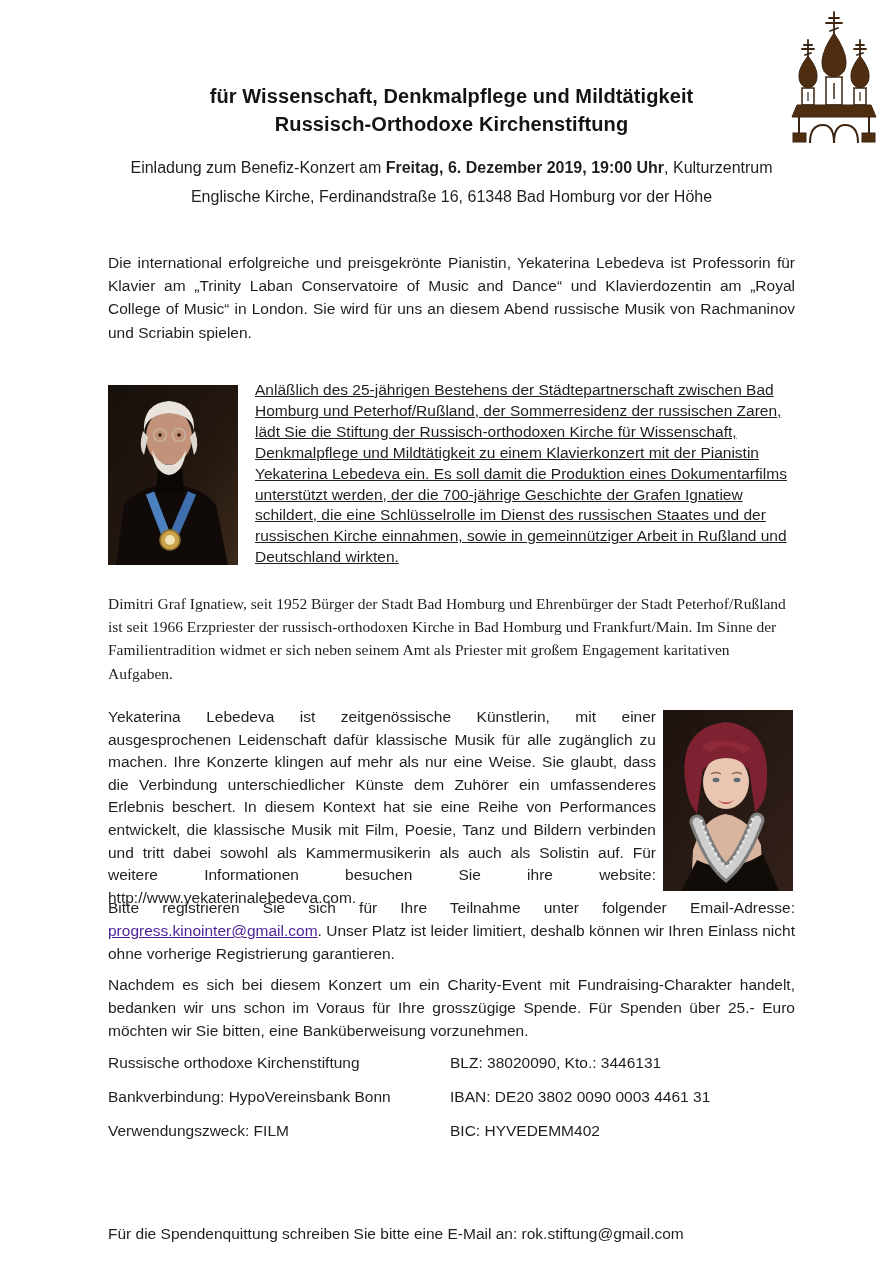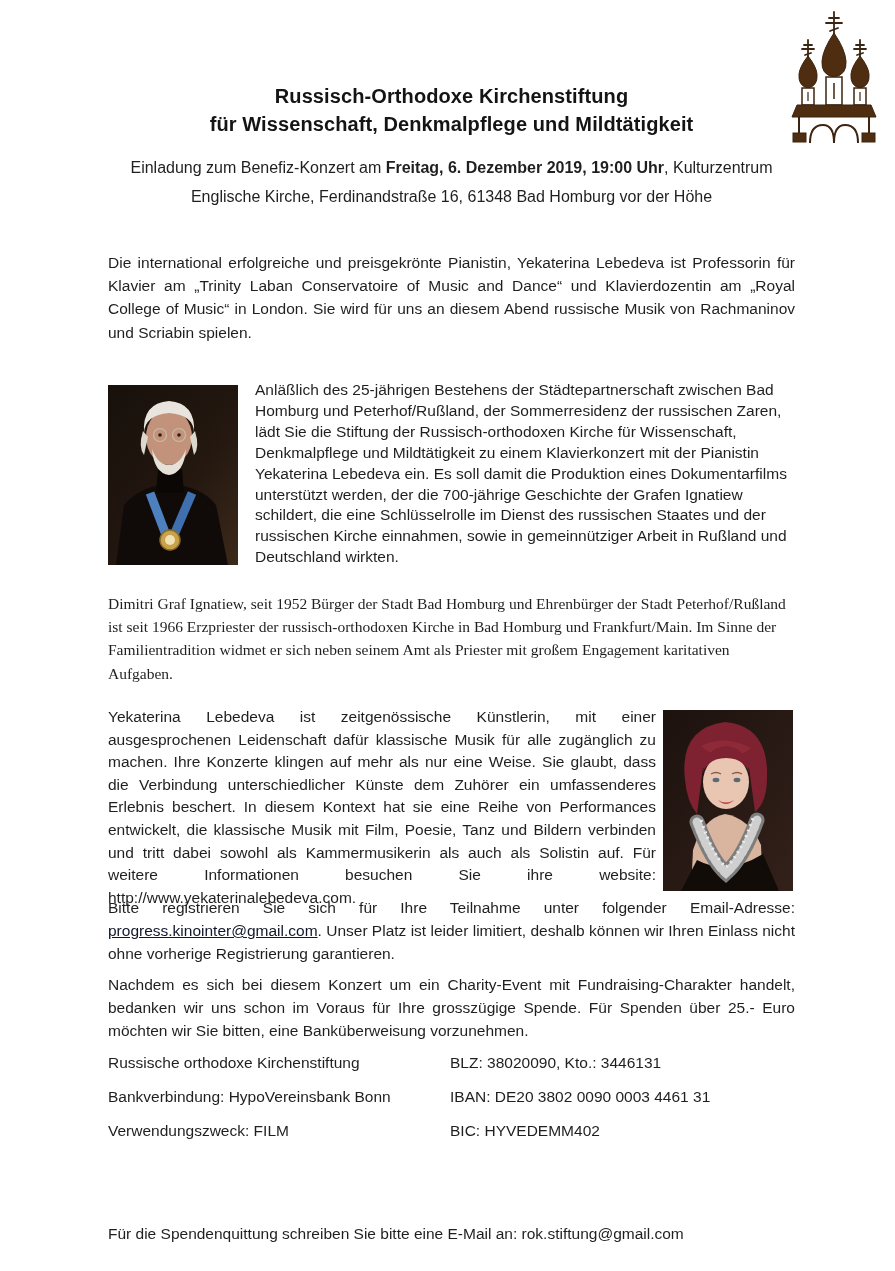--- a/index.html
+++ b/index.html
@@ -13,27 +13,27 @@
   }
   .invitation{
     position:absolute;left:84px;top:153px;width:735px;text-align:center;
     font-size:16px;line-height:29px;
   }
   .body-par{font-size:15.5px;position:absolute;left:108px;width:687px;line-height:23.2px;}
   .justify{text-align:justify;}
   .p-intro{top:251px;}
   .photo-frame{position:absolute;overflow:hidden;}
   .photo-man{left:108px;top:385px;width:130px;height:180px;}
-  .p-anlass{left:255px;top:380px;width:540px;line-height:20.9px;text-align:left;}
+  .p-anlass{left:255px;top:380px;width:540px;line-height:20.9px;text-align:left;text-decoration:underline;}
   .p-dimitri{top:592px;text-align:left;font-family:Liberation Serif, serif;}
   .p-yekaterina{top:706px;width:548px;line-height:22.6px;}
   .photo-woman{left:663px;top:710px;width:130px;height:181px;}
   .p-register{top:896px;}
   .p-charity{top:973px;}
-  .email-link{text-decoration:underline;color:#0f172a;}
+  .email-link{text-decoration:underline;color:#4c1d95;}
   .bank{position:absolute;left:108px;top:1054px;width:687px;font-size:15.5px;}
   .bank-row{position:relative;height:34px;}
   .bank-left{position:absolute;left:0;top:0;white-space:nowrap;}
   .bank-right{position:absolute;left:342px;top:0;white-space:nowrap;text-align:right;}
   .footer-line{position:absolute;left:108px;top:1225px;width:687px;font-size:15.5px;}
   .logo{position:absolute;left:786px;top:6px;width:96px;height:140px;}
 </style>
 </head>
 <body>
 
@@ -75,22 +75,22 @@
       <line x1="13" y1="111" x2="13" y2="127"></line>
       <line x1="83" y1="111" x2="83" y2="127"></line>
       <path d="M24,137 Q24,119 37,119 Q48,119 48,137"></path>
       <path d="M48,137 Q48,119 59,119 Q72,119 72,137"></path>
     </g>
     <rect x="7" y="127" width="13" height="9" fill="#4e2d10" stroke="#3c2410" stroke-width="1"></rect>
     <rect x="76" y="127" width="13" height="9" fill="#4e2d10" stroke="#3c2410" stroke-width="1"></rect>
   </svg>
 
   <div class="title">
+    <div>für Wissenschaft, Denkmalpflege und Mildtätigkeit</div>
     <div>Russisch-Orthodoxe Kirchenstiftung</div>
-    <div>für Wissenschaft, Denkmalpflege und Mildtätigkeit</div>
   </div>
 
   <div class="invitation">
     <div><span>Einladung zum Benefiz-Konzert am </span><b>Freitag, 6. Dezember 2019, 19:00 Uhr</b><span>, Kulturzentrum</span></div>
     <div>Englische Kirche, Ferdinandstraße 16, 61348 Bad Homburg vor der Höhe</div>
   </div>
 
   <div class="body-par justify p-intro">Die international erfolgreiche und preisgekrönte Pianistin, Yekaterina Lebedeva ist Professorin für Klavier am „Trinity Laban Conservatoire of Music and Dance“ und Klavierdozentin am „Royal College of Music“ in London. Sie wird für uns an diesem Abend russische Musik von Rachmaninov und Scriabin spielen.</div>
 
   <div class="photo-frame photo-man">

